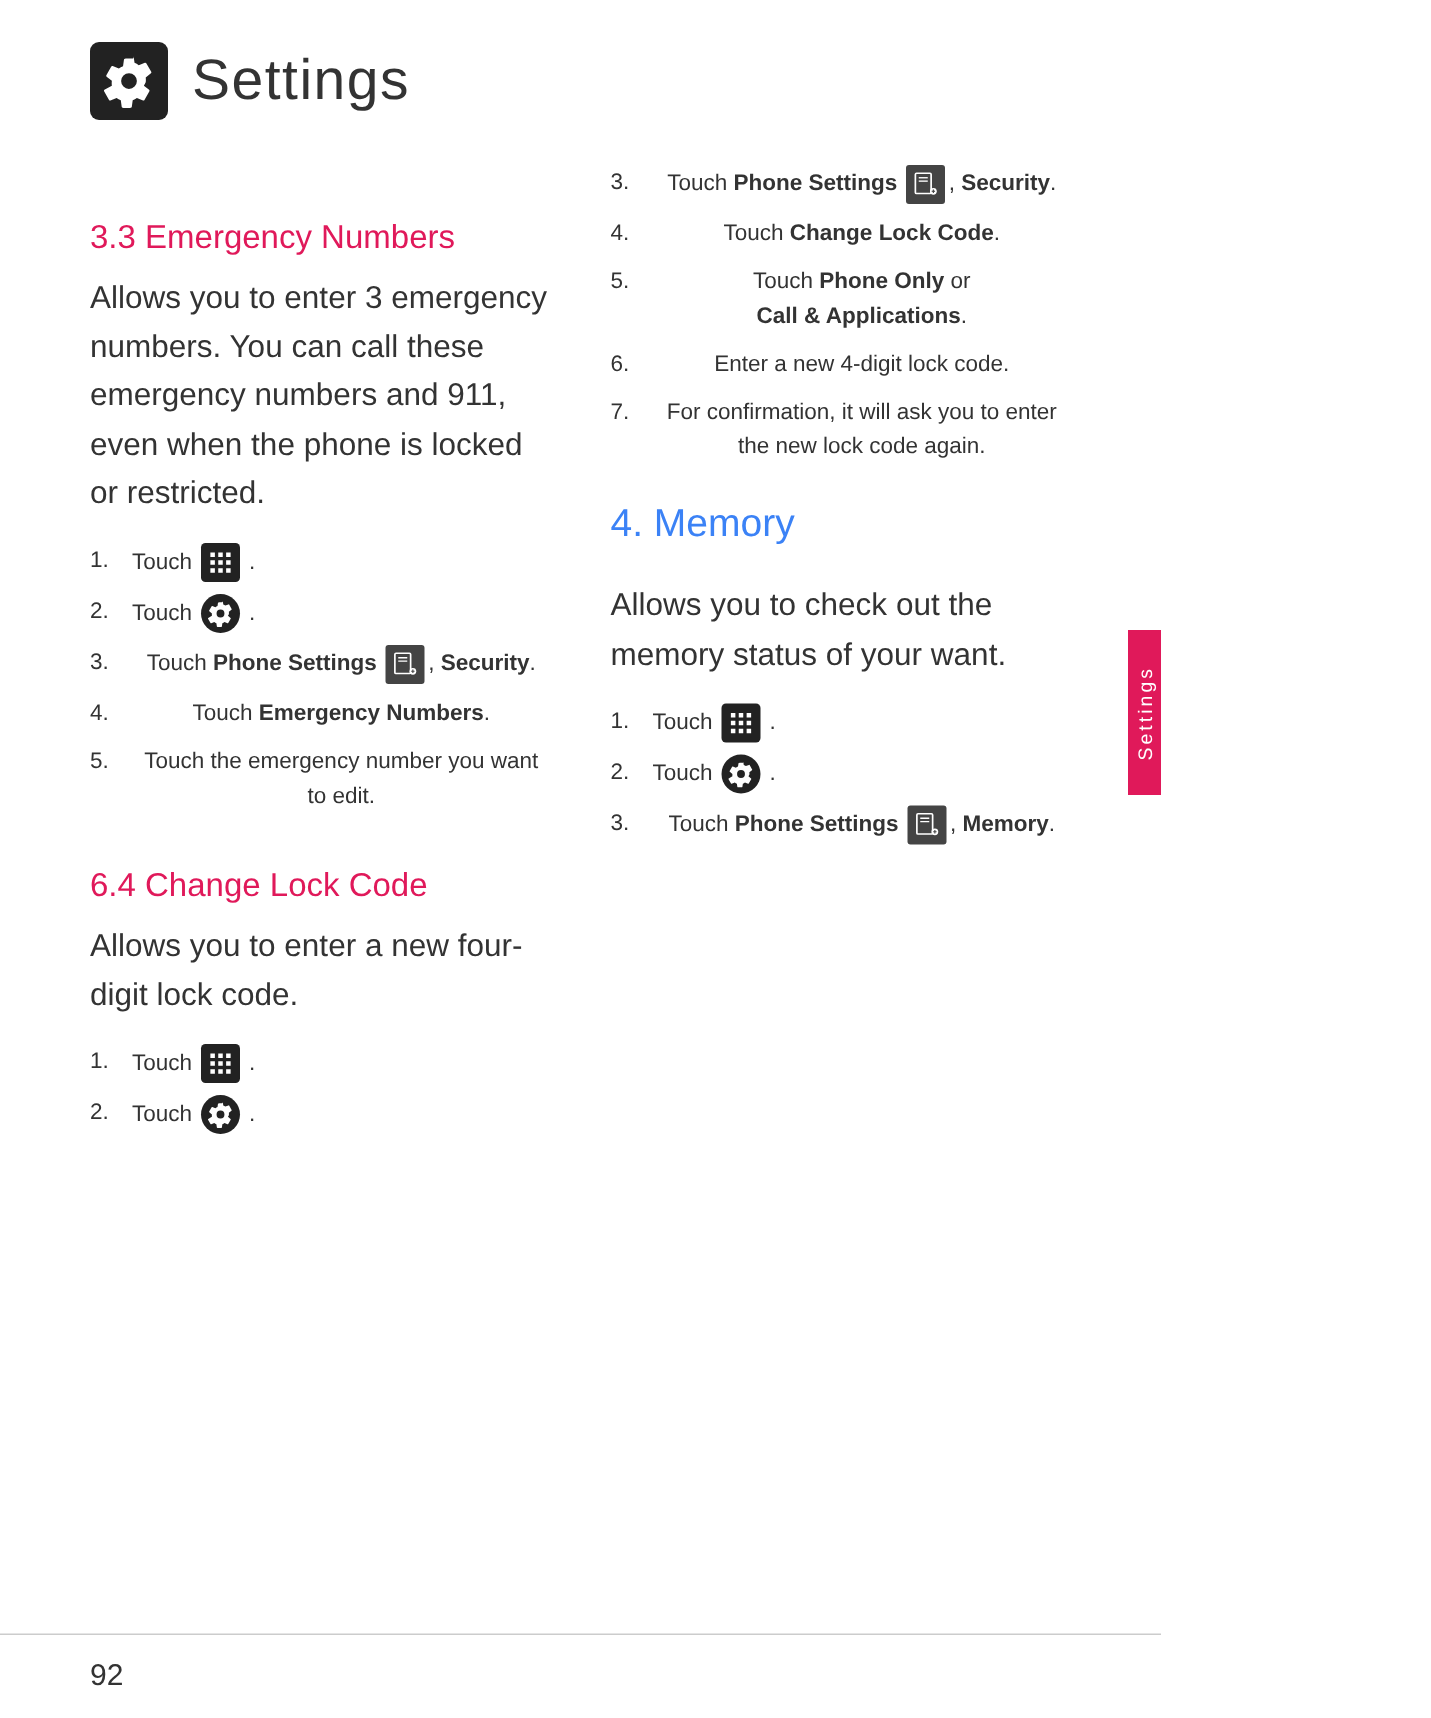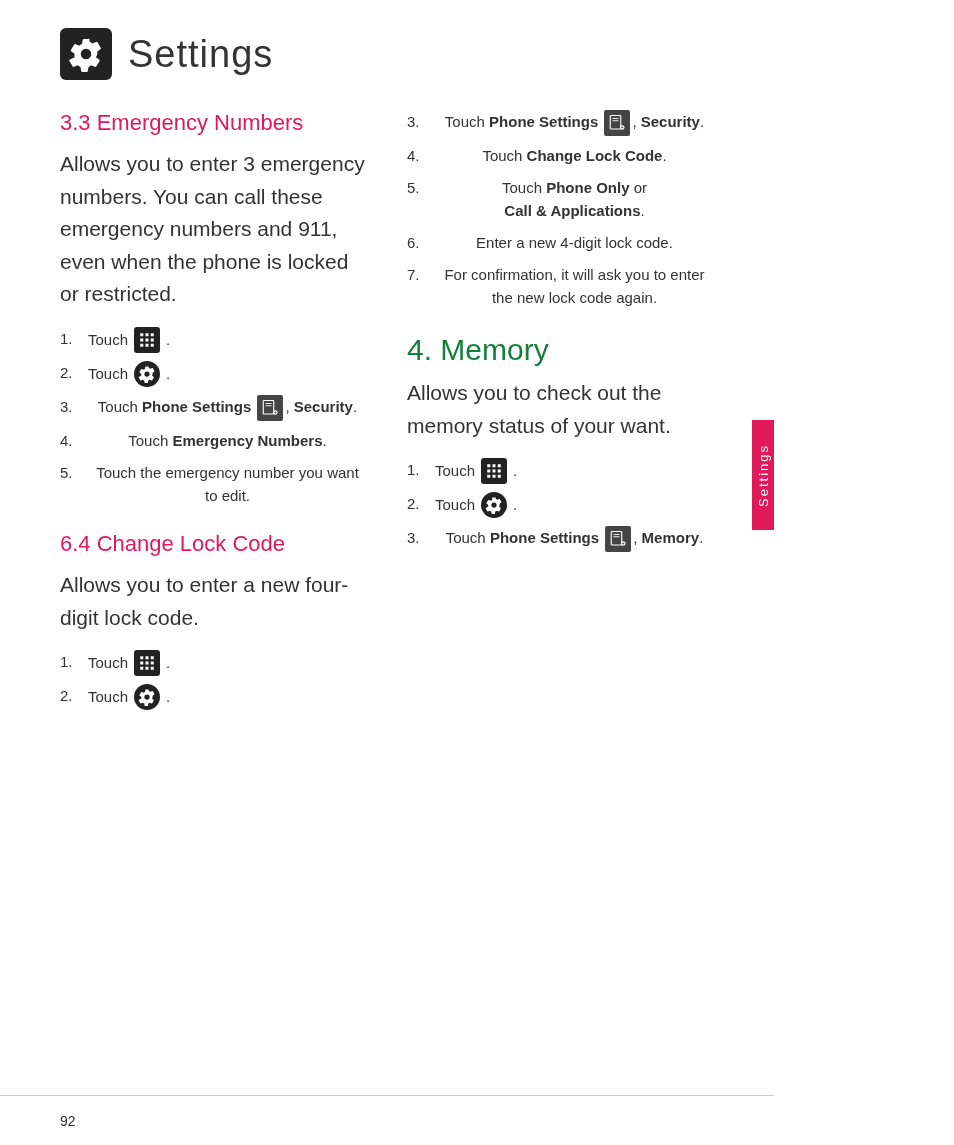--- a/index.html
+++ b/index.html
@@ -70,27 +70,28 @@
       flex: 1;
       min-width: 0;
     }
 
     
     .section-heading {
       font-size: 22px;
       font-weight: 400;
       color: #e0195a;
       margin-bottom: 12px;
+      margin-top: 35px;
     }
 
     .section-heading-large {
-      font-size: 30px;
+      font-size: 26px;
       font-weight: 400;
-      color: #15803d;
-      margin-bottom: 10px;
+      color: #3b82f6;
+      margin-bottom: 24px;
     }
 
     .section-body {
       font-size: 21px;
       line-height: 1.55;
       color: #333333;
       margin-bottom: 16px;
     }
 
     strong {
@@ -172,21 +173,21 @@
     .sidebar-tab-text {
       writing-mode: vertical-rl;
       transform: rotate(180deg);
       color: white;
       font-size: 13px;
       letter-spacing: 2px;
       font-weight: 500;
     }
 
     .page-number {
-      font-size: 14px;
+      font-size: 20px;
       font-weight: 400;
       color: #333;
     }
 
     
     .step-row {
       display: flex;
       align-items: flex-start;
       gap: 2px;
       margin-bottom: 8px;

